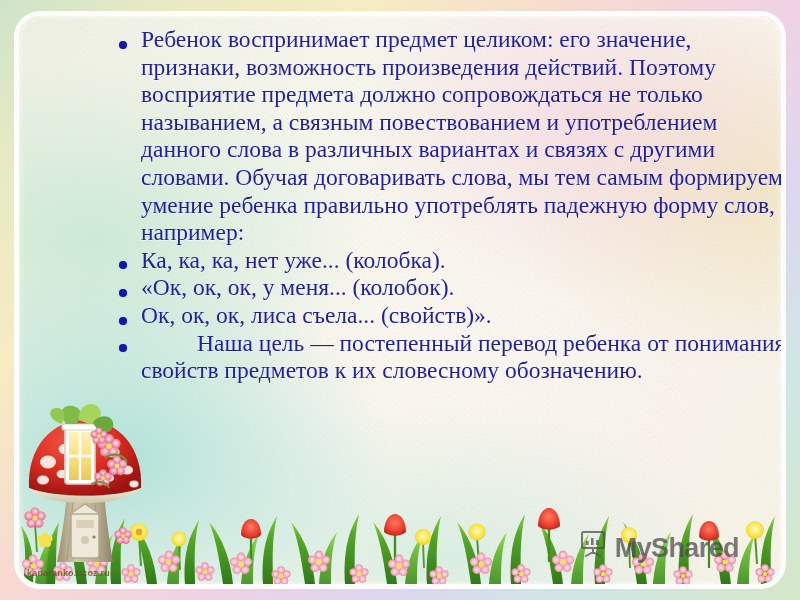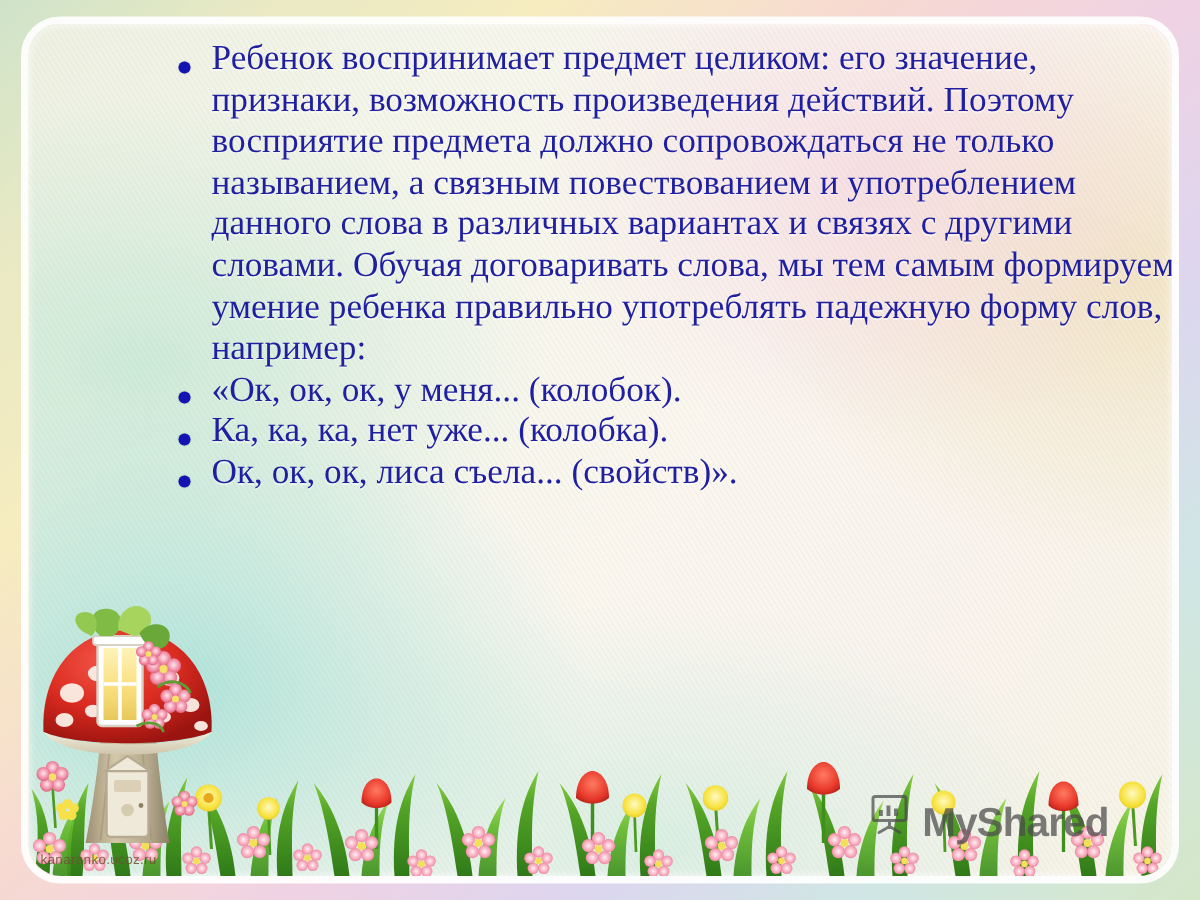--- a/index.html
+++ b/index.html
@@ -138,21 +138,21 @@
     z-index: 5;
   }
 
   
   .site-watermark {
     position: absolute;
     left: 8px;
     bottom: 6px;
     font-family: "Liberation Sans", sans-serif;
     font-size: 9px;
-    font-weight: normal;
+    font-weight: bold;
     letter-spacing: .2px;
     color: #6d5233;
     opacity: .85;
     z-index: 20;
     white-space: nowrap;
   }
   .myshared {
     position: absolute;
     right: 42px;
     bottom: 22px;
@@ -649,29 +649,33 @@
     </div>
 
     <div class="content">
       <ul class="bullets">
         <li class="para">
           <span class="dot"></span>
           <span>Ребенок воспринимает предмет целиком: его значение, признаки, возможность произведения действий. Поэтому восприятие предмета должно сопровождаться не только называнием, а связным повествованием и употреблением данного слова в различных вариантах и связях с другими словами. Обучая договаривать слова, мы тем самым формируем умение ребенка правильно употреблять падежную форму слов, например:</span>
         </li>
         <li class="short">
           <span class="dot"></span>
+          <span>Ка, ка, ка, нет уже... (колобка).</span>
+        </li>
+        <li class="short">
+          <span class="dot"></span>
           <span>«Ок, ок, ок, у меня... (колобок).</span>
         </li>
         <li class="short">
           <span class="dot"></span>
-          <span>Ка, ка, ка, нет уже... (колобка).</span>
+          <span>Ок, ок, ок, лиса съела... (свойств)».</span>
         </li>
-        <li class="short">
+        <li class="goal">
           <span class="dot"></span>
-          <span>Ок, ок, ок, лиса съела... (свойств)».</span>
+          <span>Наша цель — постепенный перевод ребенка от понимания свойств предметов к их словесному обозначению.</span>
         </li>
       </ul>
     </div>
 
     <div class="site-watermark">kanaranko.ucoz.ru</div>
 
     <div class="myshared">
       <span>
         <svg width="30" height="30" viewBox="0 0 30 30">
           <g fill="none" stroke="#4a4a4a" stroke-width="2" stroke-linecap="round" stroke-linejoin="round">

